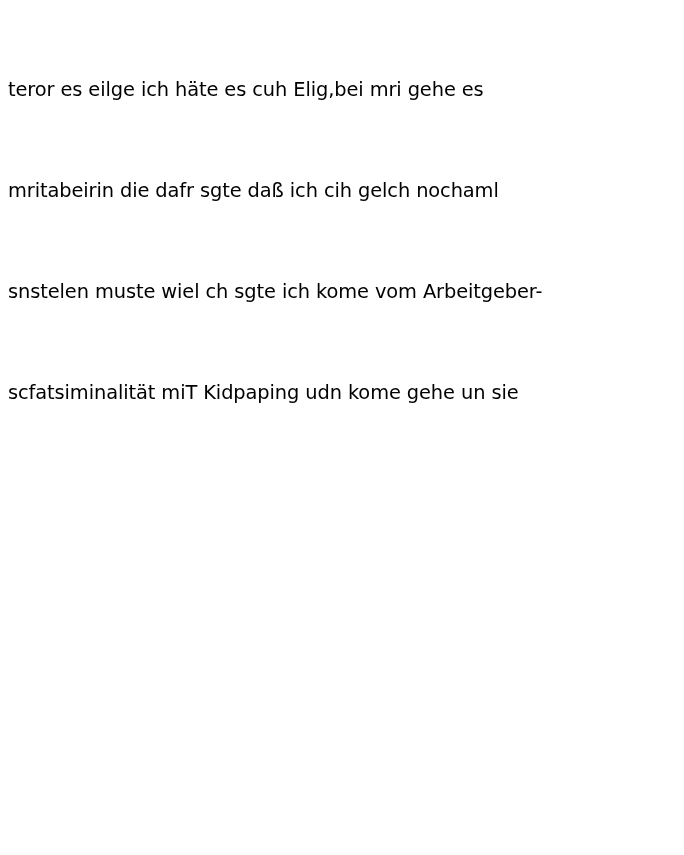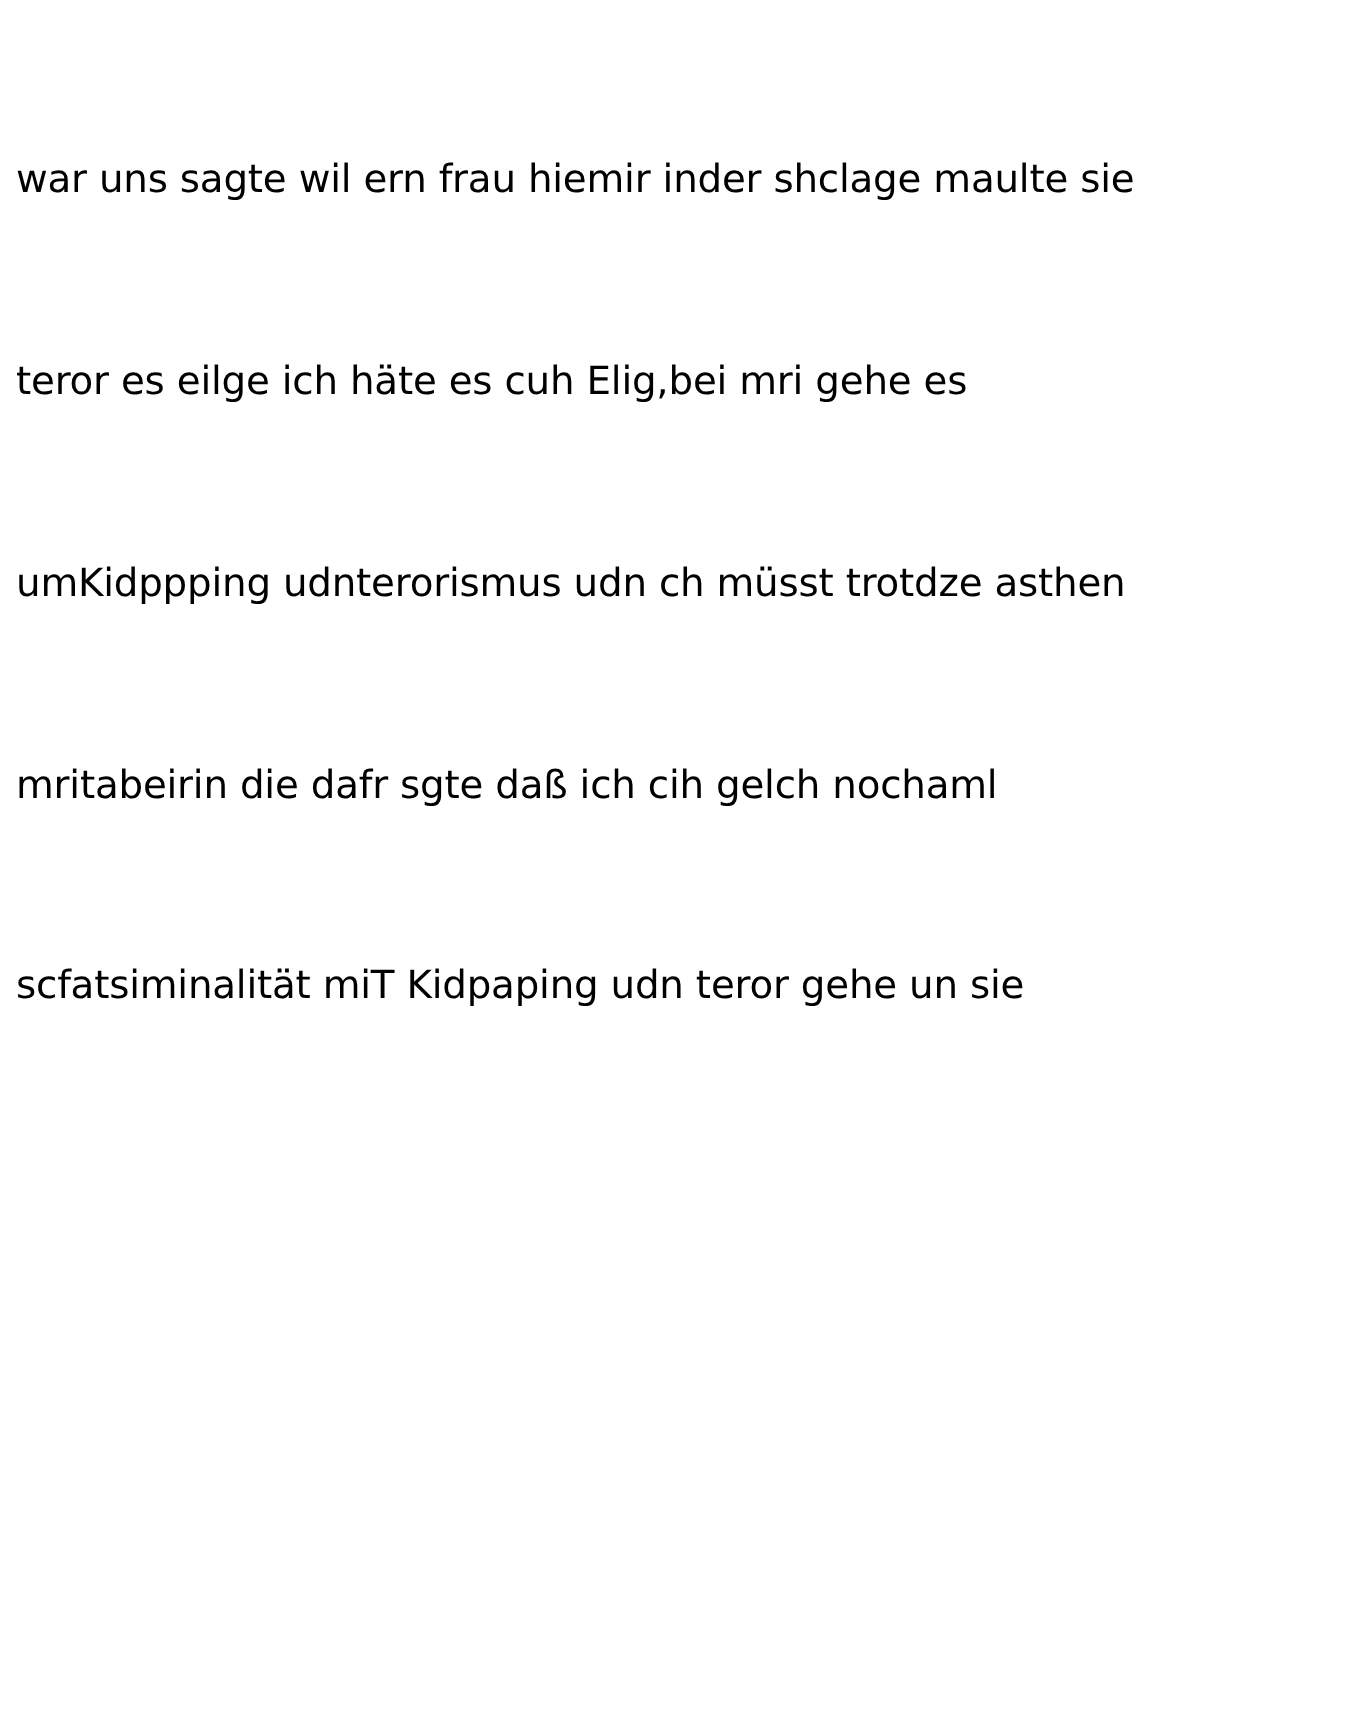--- a/index.html
+++ b/index.html
@@ -31,25 +31,24 @@
   .line {
     display: block;
     white-space: pre;
   }
 </style>
 </head>
 <body>
 
 <div id="page">
   <div class="text-block">
-    <span class="line">war uns sagte wil ern frau hiemir inder shclage maulte sie</span>
     <span class="line">teror es eilge ich häte es cuh Elig,bei mri gehe es</span>
-    <span class="line">umKidppping udnterorismus udn ch müsst trotdze asthen</span>
     <span class="line">mritabeirin die dafr sgte daß ich cih gelch nochaml</span>
-    <span class="line">scfatsiminalität miT Kidpaping udn teror gehe un sie</span>
+    <span class="line">snstelen muste wiel ch sgte ich kome vom Arbeitgeber-</span>
+    <span class="line">scfatsiminalität miT Kidpaping udn kome gehe un sie</span>
     
     
     
     
     
     
     
     
     
     

